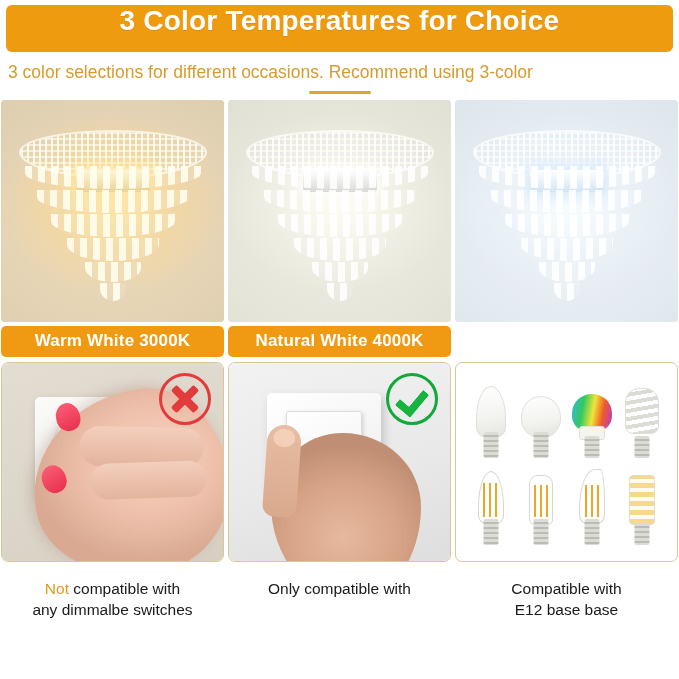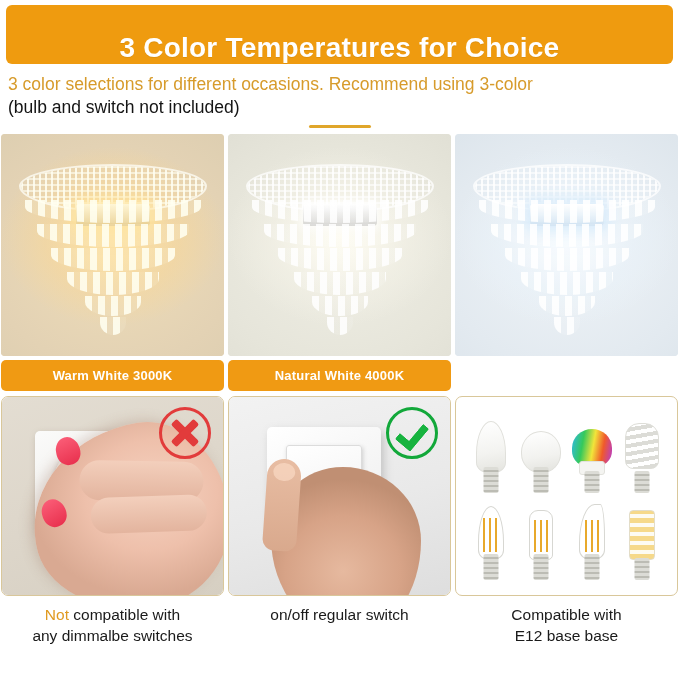--- a/index.html
+++ b/index.html
@@ -7,24 +7,24 @@
     width: 679px; height: 679px;
     background: #ffffff;
     font-family: "Liberation Sans", sans-serif;
     overflow: hidden;
   }
   .page { position: relative; width: 679px; height: 679px; background:#fff; }
 
   
   .header-bar {
     margin: 5px 6px 0 6px;
-    height: 59px;
+    height: 47px;
     background: #ef9b0f;
     border-radius: 6px;
-    display: flex; align-items: flex-end; justify-content: center;
+    display: flex; align-items: flex-start; justify-content: center;
   }
   .header-title {
     color: #ffffff;
     font-size: 28px;
     font-weight: bold;
     letter-spacing: .2px;
     text-shadow: 0 1px 0 rgba(0,0,0,.07);
   }
 
   .subtitle-wrap { padding: 9px 8px 0 8px; }
@@ -110,21 +110,21 @@
   .cool .core { background: linear-gradient(180deg,#ffffff,#cfe2f2); box-shadow: 0 0 14px 6px rgba(210,232,250,.9); }
 
   .label-bar {
     margin-top: 4px;
     height: 31px;
     background: #f09a13;
     border-radius: 5px;
     display:flex; align-items:center; justify-content:center;
   }
   .label-bar span {
-    color:#fff; font-weight:bold; font-size:13px; letter-spacing:.2px;
+    color:#fff; font-weight:bold; font-size:17px; letter-spacing:.2px;
   }
 
   
   .bottom-row {
     display:flex; gap: 4px;
     padding: 0 1px;
     margin-top: 5px;
   }
   .bottom-card { width: 223px; }
   .bframe {
@@ -290,36 +290,35 @@
     border:1px solid #e3ddc8;
   }
   .filament {
     position:absolute; left:50%; transform:translateX(-50%);
     background-image: repeating-linear-gradient(90deg,#e8a92b 0 2px, rgba(255,255,255,0) 2px 6px);
   }
   .fil-a { bottom:28px; width:16px; height:34px; }
   .fil-b { bottom:28px; width:14px; height:32px; }
 
   
-  .caption-row { display:flex; gap:4px; padding: 0 1px; margin-top: 8px; }
+  .caption-row { display:flex; gap:4px; padding: 0 1px; margin-top: 16px; }
   .caption { width:223px; text-align:center; font-size:15.5px; line-height:21px; color:#1a1a1a; }
   .cap-accent { color:#e09a20; }
 </style>
 </head>
 <body>
 
 <div class="page">
 
   <div class="header-bar">
     <div class="header-title">3 Color Temperatures for Choice</div>
   </div>
 
   <div class="subtitle-wrap">
     <div class="sub-line sub-accent">3 color selections for different occasions. Recommend using 3-color</div>
-    <div class="sub-line sub-dark">(bulb and switch not included)</div>
   </div>
 
   <div class="divider-row">
     <div class="divider"></div>
   </div>
 
   <div class="product-row">
 
     <div class="product-card">
       <div class="photo warm">
@@ -468,21 +467,21 @@
   </div>
 
   <div class="caption-row">
 
     <div class="caption">
       <div><span class="cap-accent">Not</span><span> compatible with</span></div>
       <div>any dimmalbe switches</div>
     </div>
 
     <div class="caption">
-      <div>on/off regular switch</div>
+      <div>Only compatible with</div>
     </div>
 
     <div class="caption">
       <div>Compatible with</div>
       <div>E12 base base</div>
     </div>
 
   </div>
 
 </div>

